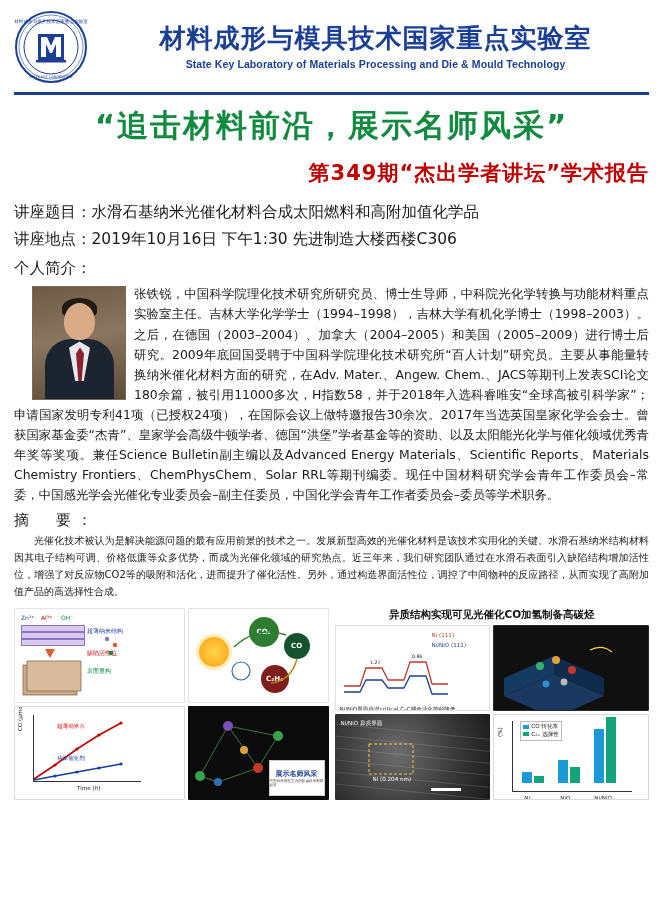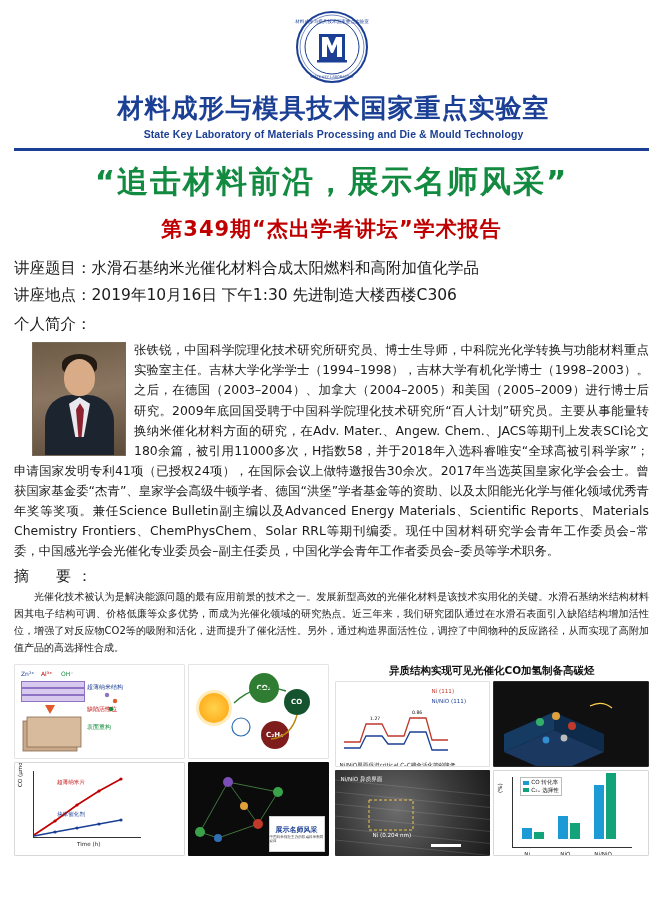--- a/index.html
+++ b/index.html
@@ -22,21 +22,20 @@
     padding: 10px 14px 0 14px;
     position: relative;
   }
 
   
   .header {
     display: flex;
     align-items: center;
     gap: 10px;
     padding-bottom: 6px;
-    flex-direction: column;
   }
   .logo {
     width: 74px;
     height: 74px;
     flex: 0 0 74px;
     position: relative;
   }
   .header-texts {
     flex: 1 1 auto;
     text-align: center;
@@ -69,21 +68,21 @@
   .slogan {
     text-align: center;
     font-family: "DejaVu Sans", sans-serif;
     font-size: 31px;
     font-weight: bold;
     color: #128a3f;
     letter-spacing: 2px;
     margin: 6px 0 12px 0;
   }
   .series {
-    text-align: center;
+    text-align: right;
     font-family: "DejaVu Sans", sans-serif;
     font-size: 21px;
     font-weight: bold;
     color: #c00000;
     letter-spacing: 1px;
     margin-bottom: 12px;
   }
 
   
   .info-line {

